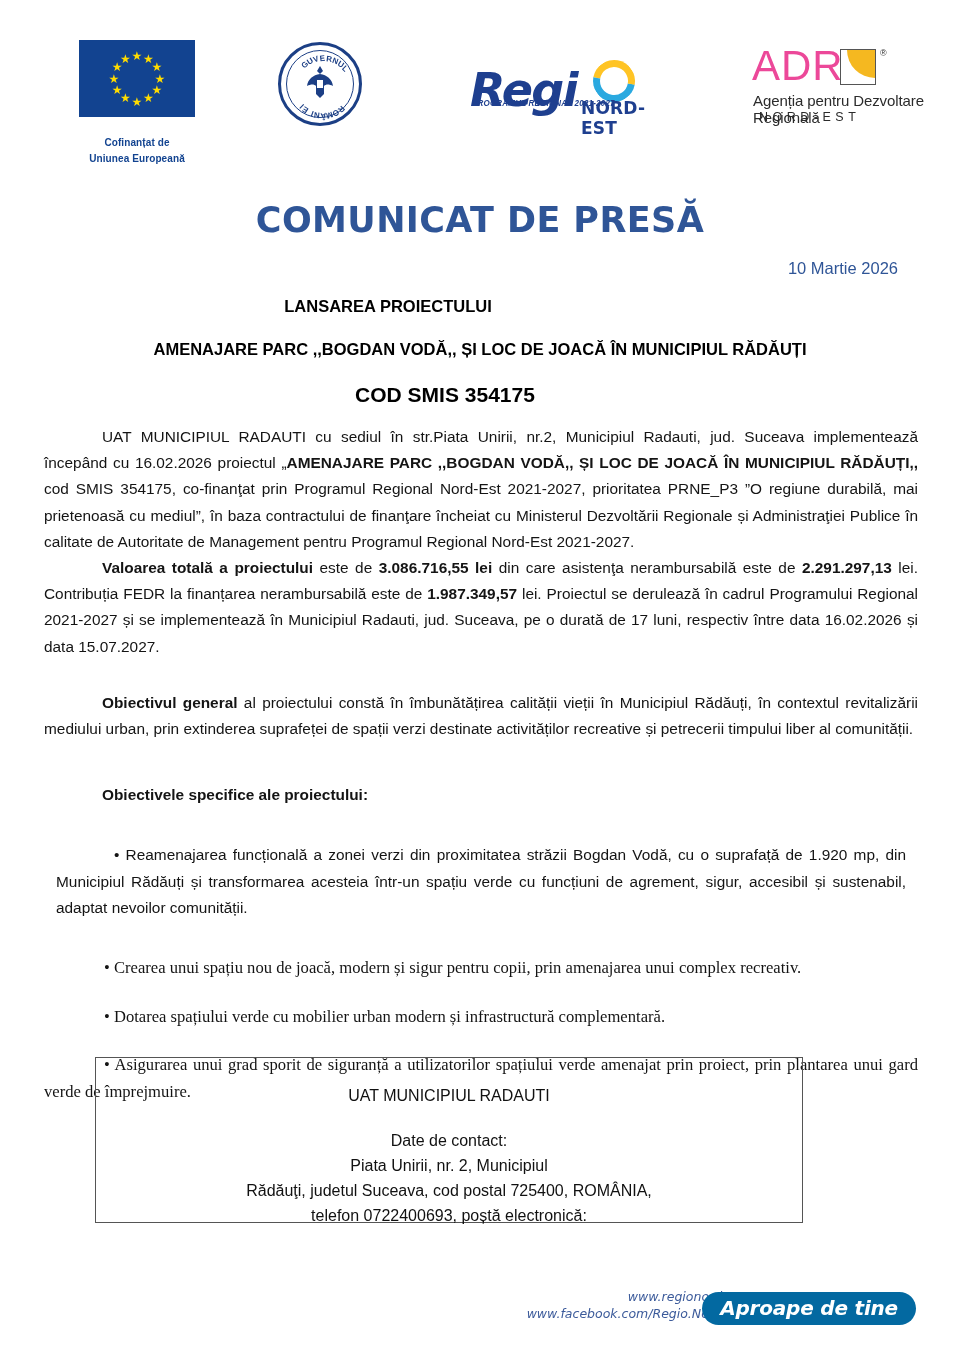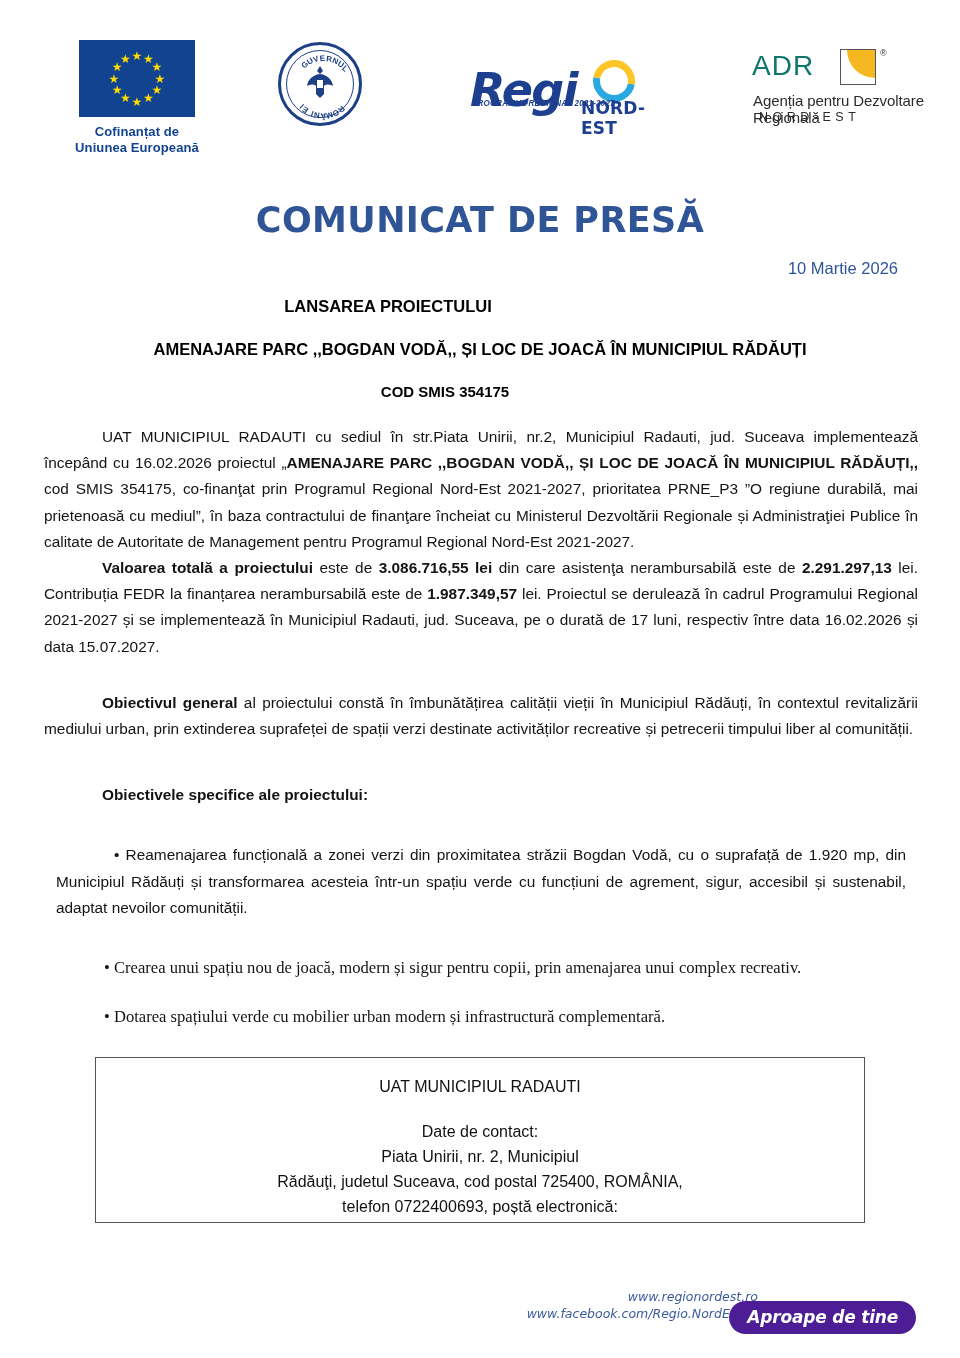--- a/index.html
+++ b/index.html
@@ -52,22 +52,22 @@
     color: #ffdc00;
     font-size: 12px;
     line-height: 12px;
     width: 12px;
     height: 12px;
     text-align: center;
     margin-left: -6px;
     margin-top: -6px;
   }
   .eu-caption {
-    margin-top: 7px;
-    font-size: 13px;
+    margin-top: 18px;
+    font-size: 10px;
     font-weight: bold;
     color: #124390;
     line-height: 16px;
     letter-spacing: .1px;
   }
 
   
   .gov-logo {
     position: absolute;
     left: 278px;
@@ -180,23 +180,23 @@
     left: 752px;
     top: 16px;
     width: 180px;
     height: 92px;
   }
   .adr-word {
     position: absolute;
     left: 0;
     top: 0;
     font-family: "Liberation Sans", sans-serif;
-    font-size: 28px;
+    font-size: 42px;
     font-weight: 400;
-    color: #0f766e;
+    color: #ec4899;
     letter-spacing: 1px;
     line-height: 44px;
   }
   .adr-square {
     position: absolute;
     left: 88px;
     top: 5px;
     width: 36px;
     height: 36px;
     border: 1px solid #555;
@@ -276,21 +276,21 @@
     font-size: 16.5px;
     font-weight: bold;
     color: #000;
   }
   .subtitle-3 {
     position: absolute;
     top: 383px;
     left: 0;
     width: 890px;
     text-align: center;
-    font-size: 15px;
+    font-size: 21px;
     font-weight: bold;
     color: #000;
   }
 
   
   .body-block {
     position: absolute;
     left: 44px;
     top: 424px;
     width: 874px;
@@ -331,26 +331,26 @@
   .obj-head {
     font-weight: bold;
     font-size: 15.4px;
   }
 
   
   .contact-box {
     position: absolute;
     left: 95px;
     top: 1057px;
-    width: 770px;
+    width: 708px;
     height: 166px;
     border: 1.6px solid #555555;
     box-sizing: border-box;
     text-align: center;
-    padding-top: 16px;
+    padding-top: 25px;
   }
   .contact-line {
     font-size: 16px;
     line-height: 25px;
     color: #111;
   }
   .contact-title { margin-bottom: 20px; }
   .contact-mail { color: #3333cc; }
 
   
@@ -368,29 +368,29 @@
     text-align: right;
     font-family: "DejaVu Sans", sans-serif;
     font-size: 12.5px;
     font-style: italic;
     line-height: 17px;
     color: #3b5a9a;
   }
   .footer-badge {
     position: absolute;
     right: 44px;
-    top: 21px;
+    top: 12px;
     height: 33px;
     line-height: 33px;
     padding: 0 18px;
     border-radius: 17px;
-    background: #4c1d95;
+    background: #0369a1;
     color: #ffffff;
     font-family: "DejaVu Sans", sans-serif;
-    font-size: 17px;
+    font-size: 20px;
     font-style: italic;
     font-weight: bold;
     letter-spacing: -.2px;
   }
 </style>
 </head>
 <body>
 
 <div class="page">
 
@@ -493,20 +493,21 @@
       <p class="bullet">• Reamenajarea funcțională a zonei verzi din proximitatea străzii Bogdan Vodă, cu o suprafață de 1.920 mp, din Municipiul Rădăuți și transformarea acesteia într-un spațiu verde cu funcțiuni de agrement, sigur, accesibil și sustenabil, adaptat nevoilor comunității.</p>
     </div>
 
     <div class="spacer-sm"></div>
 
     <div class="bullets-serif">
       <p class="bullet">• Crearea unui spațiu nou de joacă, modern și sigur pentru copii, prin amenajarea unui complex recreativ.</p>
       <div class="spacer-sm"></div>
       <p class="bullet">• Dotarea spațiului verde cu mobilier urban modern și infrastructură complementară.</p>
       <div class="spacer-sm"></div>
+      <p class="bullet">• Asigurarea unui grad sporit de siguranță a utilizatorilor spațiului verde amenajat prin proiect, prin plantarea unui gard verde de împrejmuire.</p>
     </div>
   </div>
 
   <div class="contact-box">
     <div class="contact-line contact-title">UAT MUNICIPIUL RADAUTI</div>
     <div class="contact-line">Date de contact:</div>
     <div class="contact-line">Piata Unirii, nr. 2, Municipiul</div>
     <div class="contact-line">Rădăuţi, judetul Suceava, cod postal 725400, ROMÂNIA,</div>
     <div class="contact-line">telefon 0722400693, poștă electronică:</div>
   </div>

